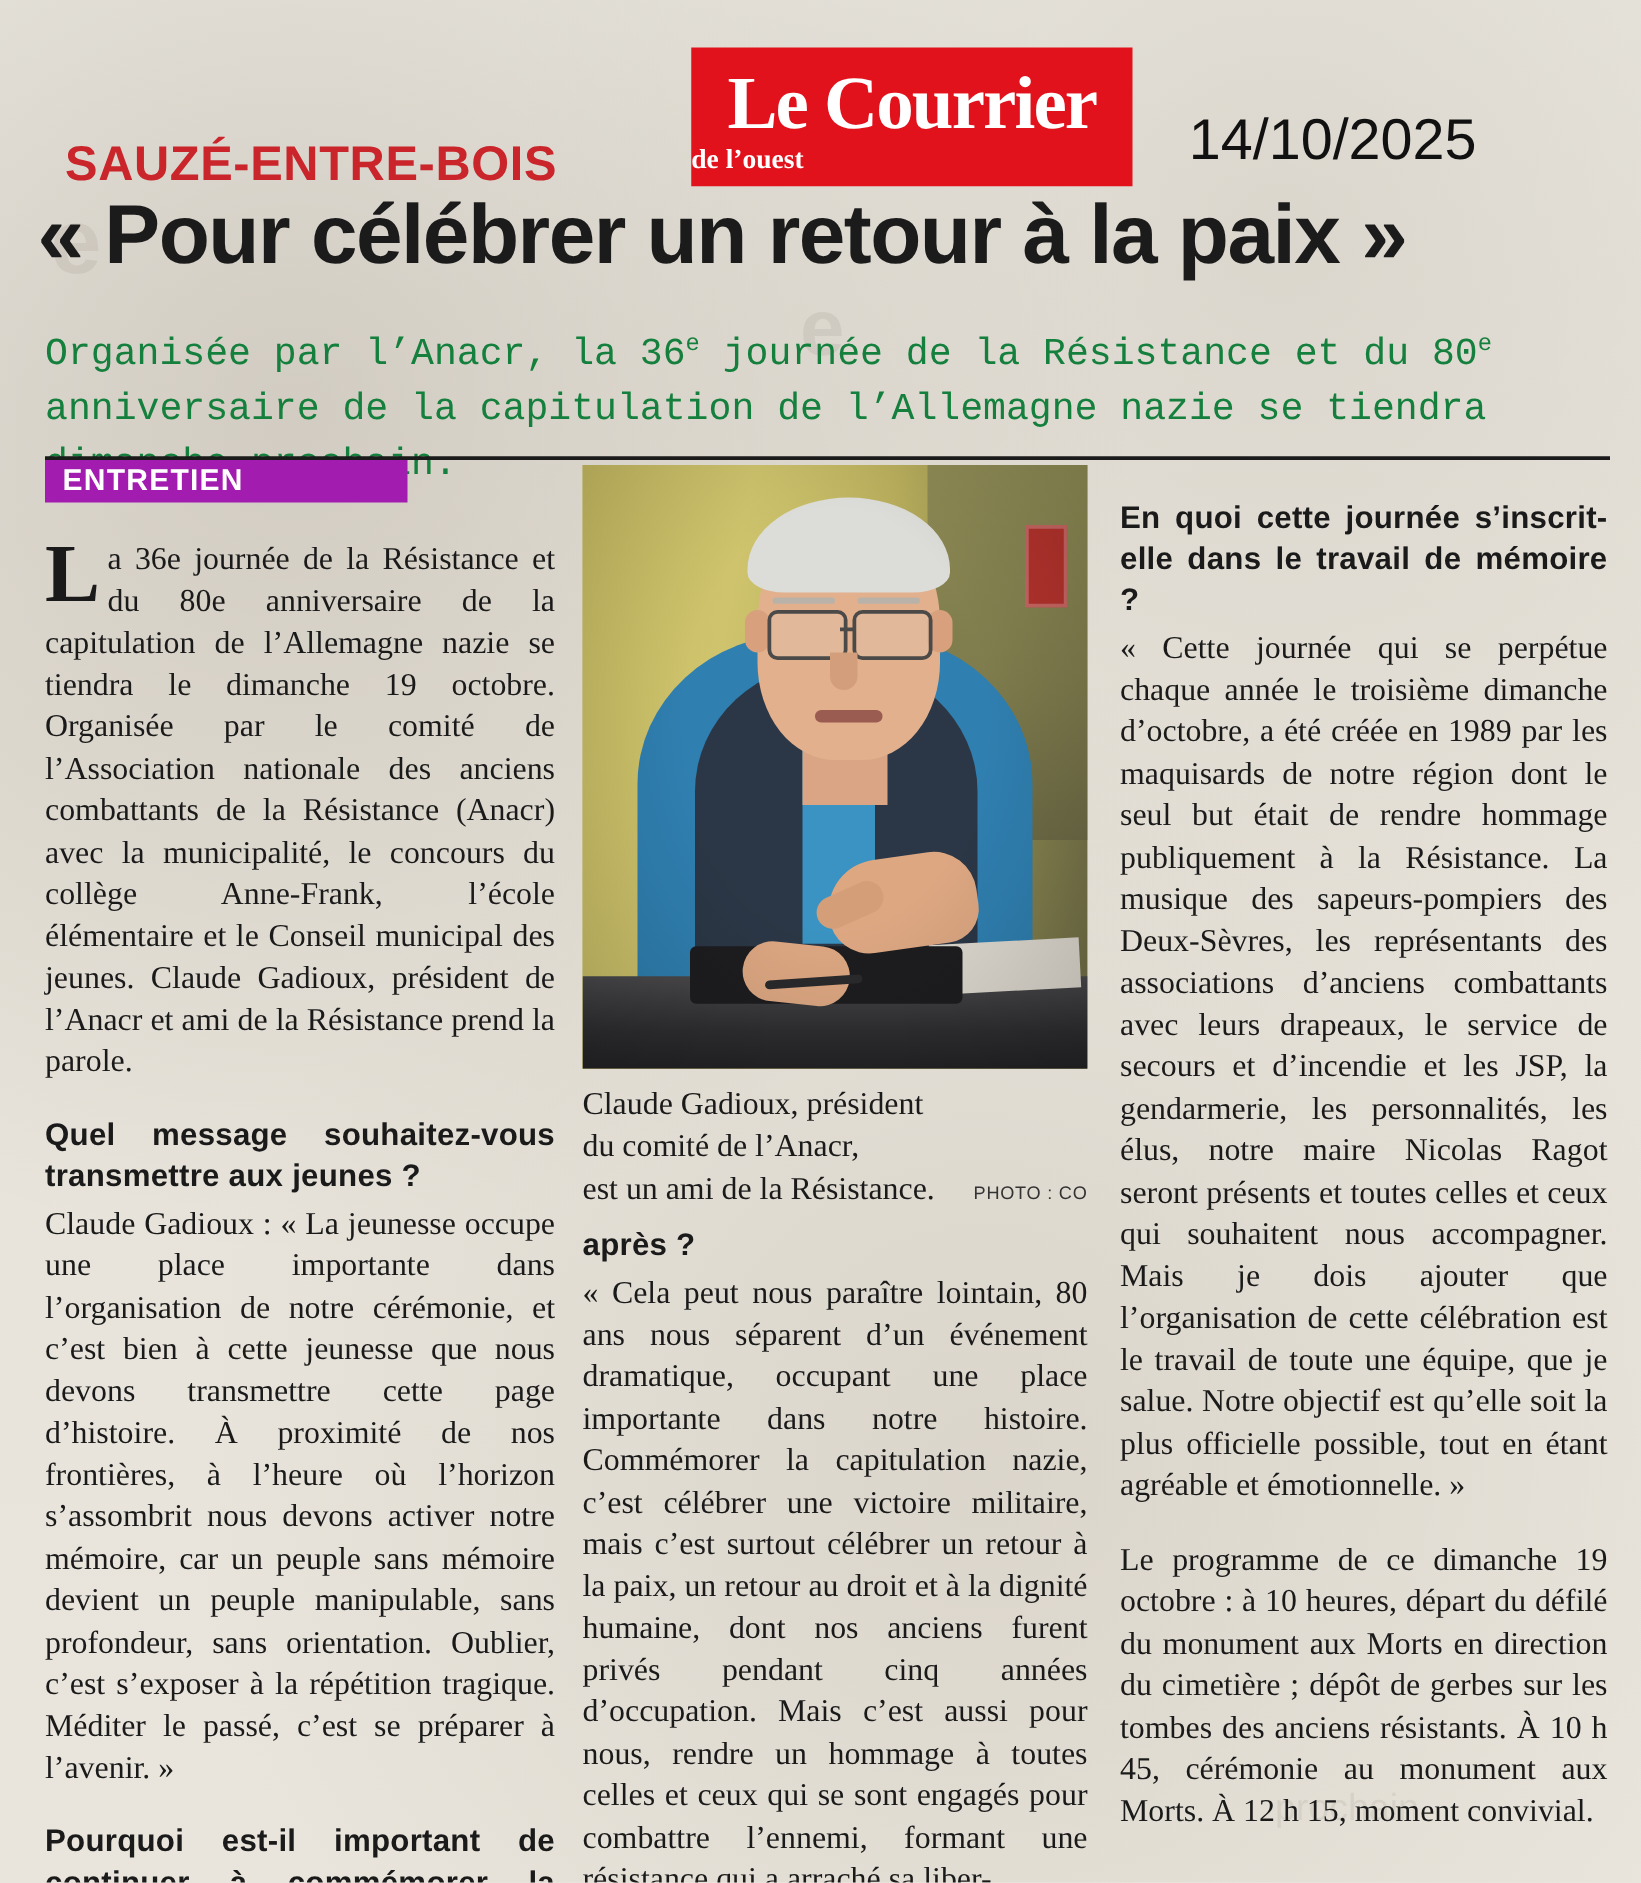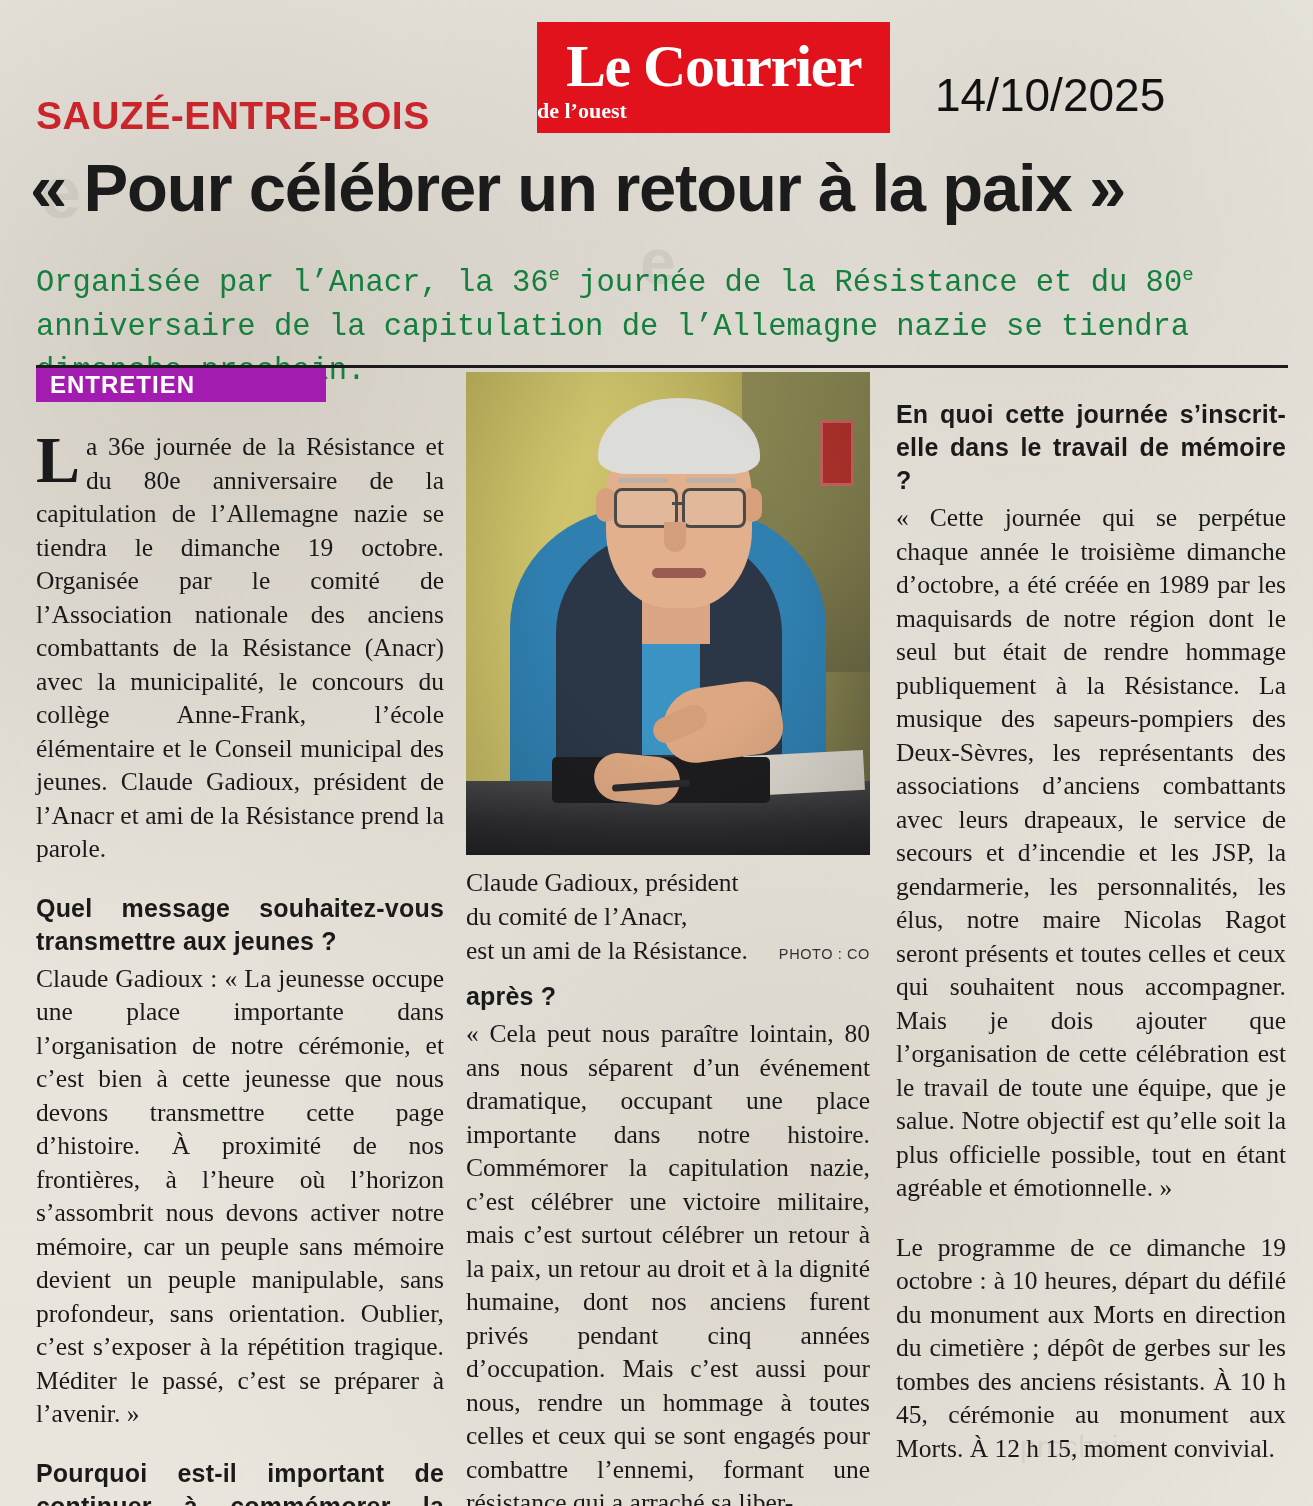--- a/index.html
+++ b/index.html
@@ -36,21 +36,21 @@
     color: #6a6256;
   }
   .ghost .g1 { position:absolute; top:150px; left:40px; font-size:74px; letter-spacing:-2px;}
   .ghost .g2 { position:absolute; top:225px; left:640px; font-size:64px;}
   .ghost .g3 { position:absolute; top:1430px; left:1020px; font-size:30px; font-weight:400;}
 
   .page {
     position: relative;
     width: 1313px;
     height: 1506px;
-    padding: 0;
+    padding: 16px;
     box-sizing: border-box;
   }
 
   
   .masthead {
     position: relative;
     height: 150px;
   }
   .logo-box {
     position: absolute;

